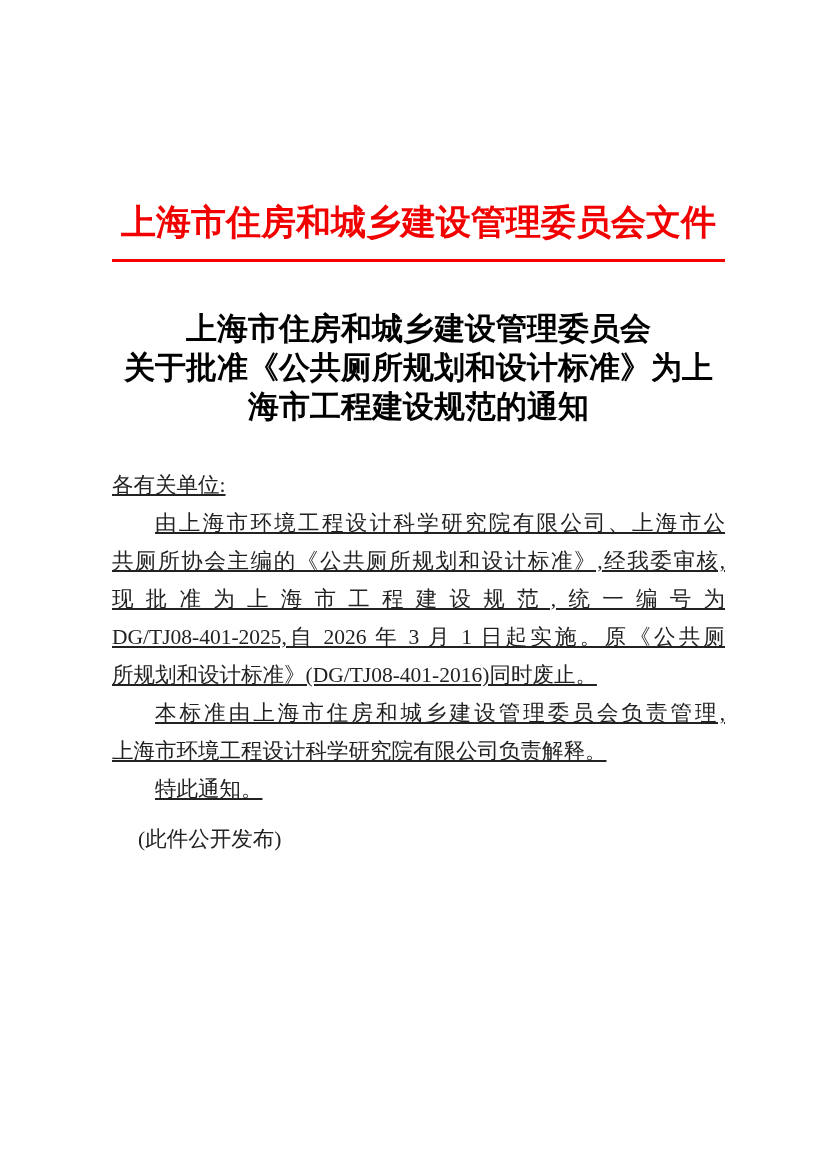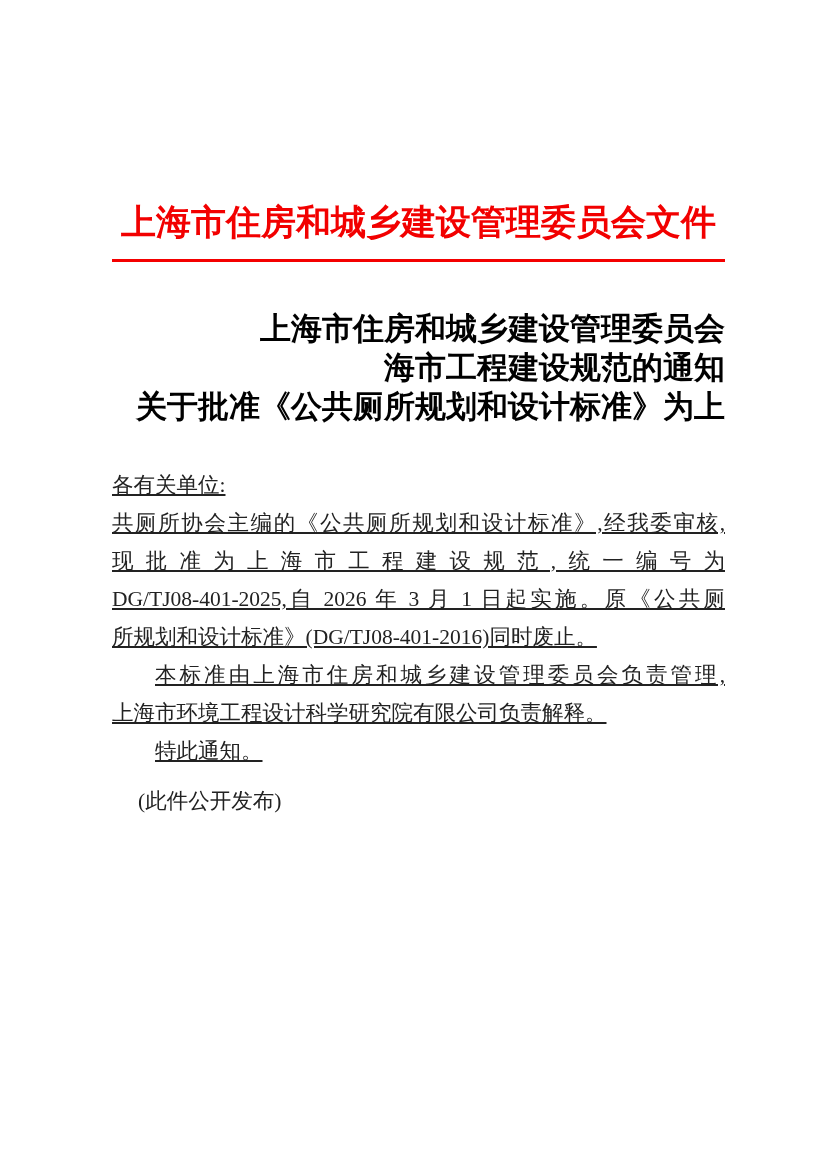--- a/index.html
+++ b/index.html
@@ -44,21 +44,21 @@
     margin-top: 14px;
     height: 3px;
     background: #f40000;
     border: none;
   }
   .doc-title {
     margin-top: 47px;
     font-size: 31px;
     line-height: 39px;
     font-weight: bold;
-    text-align: right;
+    text-align: center;
     color: #000000;
   }
   .doc-title .t-line { white-space: nowrap; }
   .body-block {
     margin-top: 40px;
     font-size: 21.5px;
     line-height: 38px;
     color: #222222;
   }
   .b-line {
@@ -97,26 +97,27 @@
 <div class="page">
   <div class="content">
 
     <div class="red-header">上海市住房和城乡建设管理委员会文件</div>
 
 
     <div class="red-rule"></div>
 
     <div class="doc-title">
       <div class="t-line">上海市住房和城乡建设管理委员会</div>
+      <div class="t-line">关于批准《公共厕所规划和设计标准》为上</div>
       <div class="t-line">海市工程建设规范的通知</div>
-      <div class="t-line">关于批准《公共厕所规划和设计标准》为上</div>
     </div>
 
     <div class="body-block">
       <div class="b-line">各有关单位:</div>
+      <div class="b-line just indent">由上海市环境工程设计科学研究院有限公司、上海市公</div>
       <div class="b-line just">共厕所协会主编的《公共厕所规划和设计标准》,经我委审核,</div>
       <div class="b-line just">现批准为上海市工程建设规范,统一编号为</div>
       <div class="b-line just">DG/TJ08-401-2025,自 2026 年 3 月 1 日起实施。原《公共厕</div>
       <div class="b-line">所规划和设计标准》(DG/TJ08-401-2016)同时废止。</div>
       <div class="b-line just indent">本标准由上海市住房和城乡建设管理委员会负责管理,</div>
       <div class="b-line">上海市环境工程设计科学研究院有限公司负责解释。</div>
       <div class="b-line indent">特此通知。</div>
     </div>
 
 

